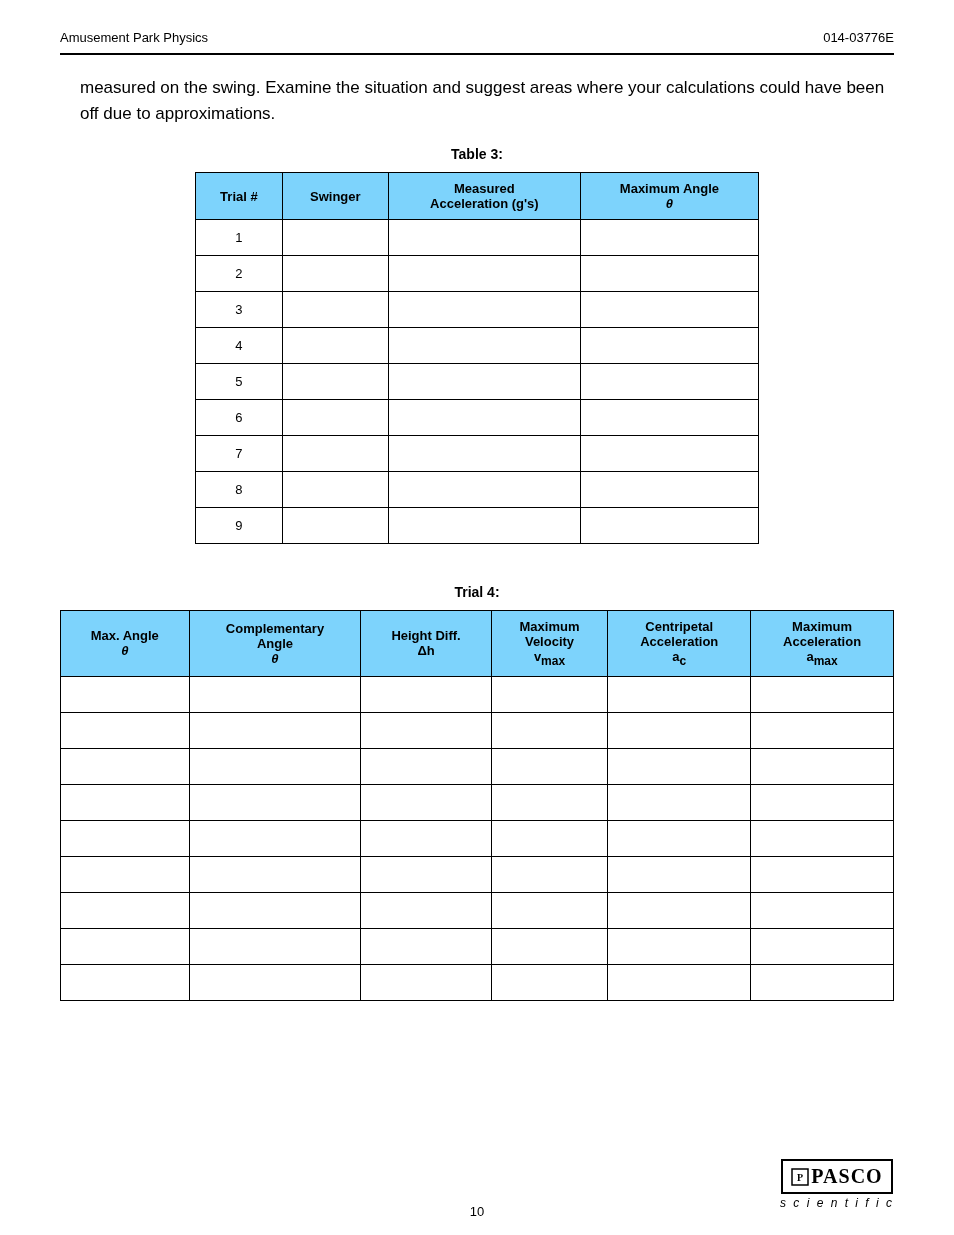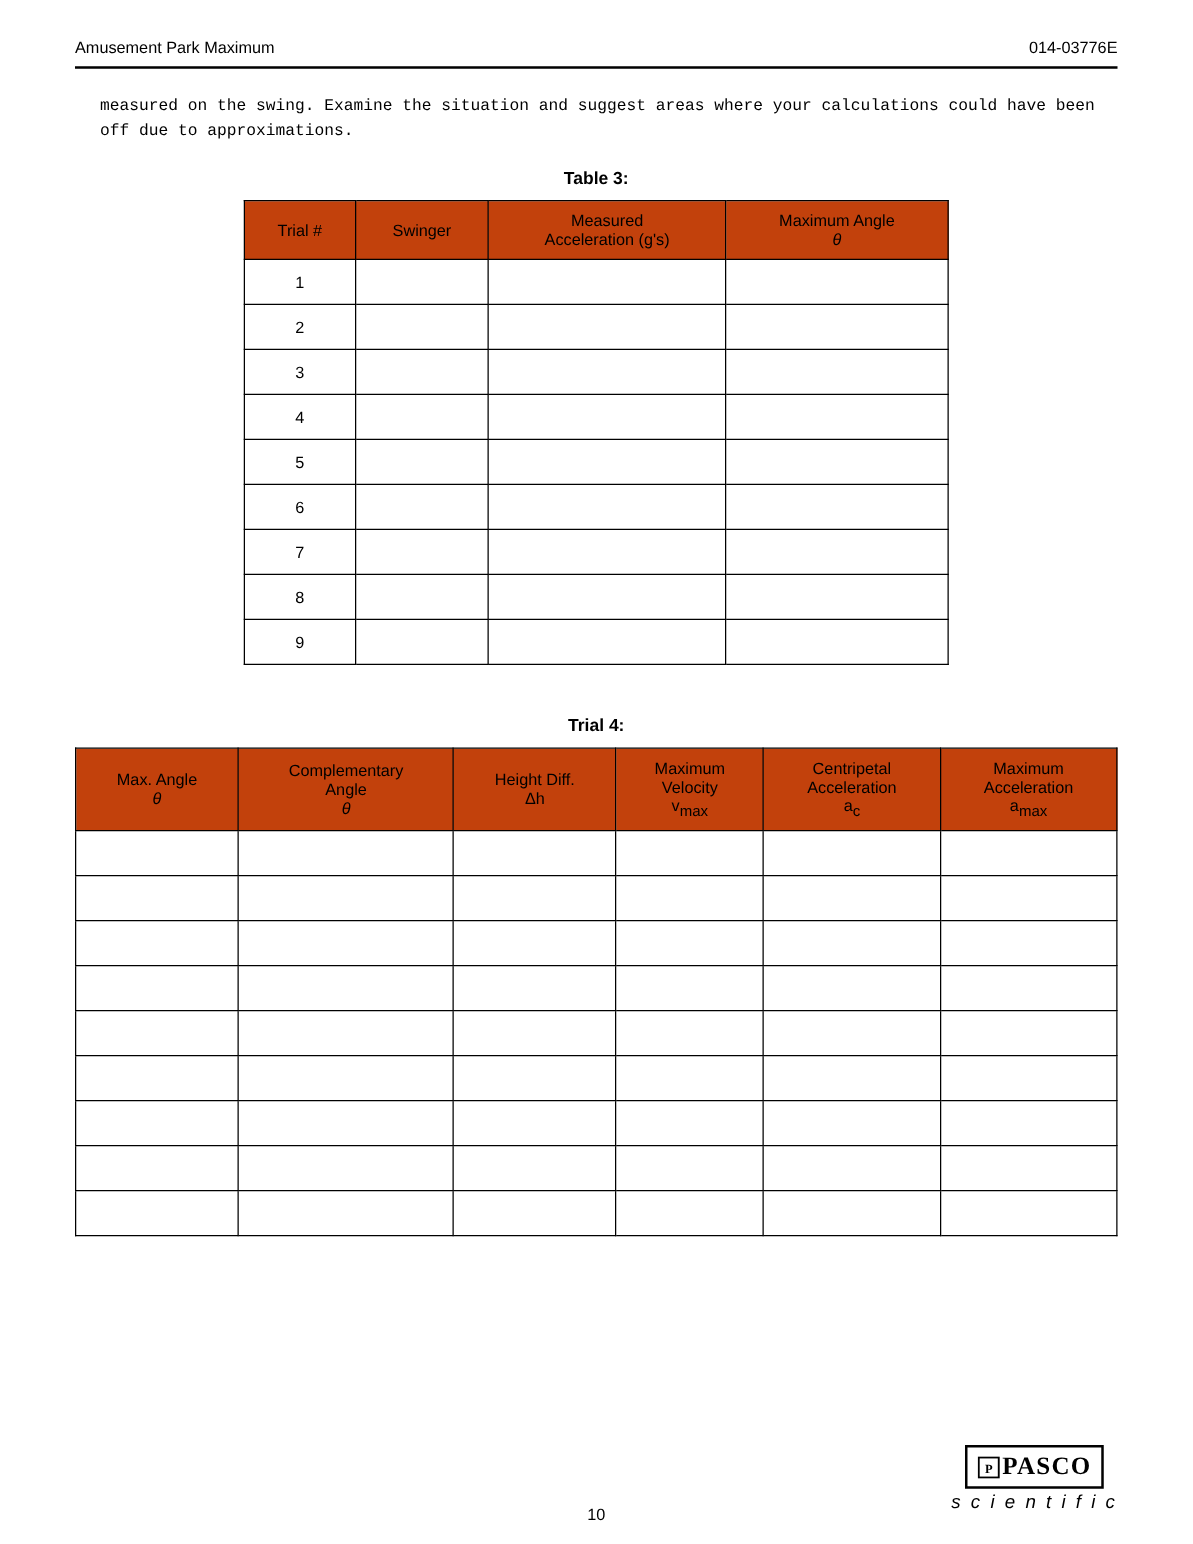--- a/index.html
+++ b/index.html
@@ -28,25 +28,24 @@
     .header {
       display: flex;
       justify-content: space-between;
       align-items: center;
       padding-bottom: 8px;
       border-bottom: 2px solid #000;
       margin-bottom: 20px;
     }
 
     .intro-text {
-      font-size: 13px;
+      font-size: 17px;
       line-height: 1.5;
       margin-bottom: 20px;
       padding-left: 20px;
-      font-family: Liberation Mono, monospace;
     }
 
     .section-title {
       font-size: 16px;
       font-weight: bold;
       margin-bottom: 20px;
     }
 
     .table-title {
       text-align: center;
@@ -63,22 +62,22 @@
 
     table th, table td {
       border: 1px solid #000;
       padding: 8px 10px;
       text-align: center;
       vertical-align: middle;
       font-size: 13px;
     }
 
     table th {
-      font-weight: normal;
-      background: #c2410c;
+      font-weight: bold;
+      background: #7dd3fc;
     }
 
     .table3-container {
       width: 564px;
       margin: 0 auto 40px auto;
     }
 
     .table4-container {
       width: 100%;
       margin-bottom: 40px;
@@ -121,42 +120,42 @@
 
     .pasco-letters {
       font-size: 20px;
       font-weight: bold;
       letter-spacing: 1px;
       font-family: serif;
       text-align: right;
     }
 
     .pasco-scientific {
-      font-size: 15px;
+      font-size: 12px;
       letter-spacing: 2px;
       text-align: right;
       margin-top: 2px;
       font-style: italic;
     }
 
     sub {
       font-size: 12px;
     }
 
     .theta {
       font-style: italic;
     }
   </style>
 </head>
 <body>
 
 <div class="page">
 
   <div class="header">
-    <span>Amusement Park Maximum</span>
+    <span>Amusement Park Physics</span>
     <span>014-03776E</span>
   </div>
 
   <p class="intro-text">measured on the swing. Examine the situation and suggest areas where your calculations could have been off due to approximations.</p>
 
 
   <div class="table3-container">
     <div class="table-title">Table 3:</div>
     <table>
       <thead>

